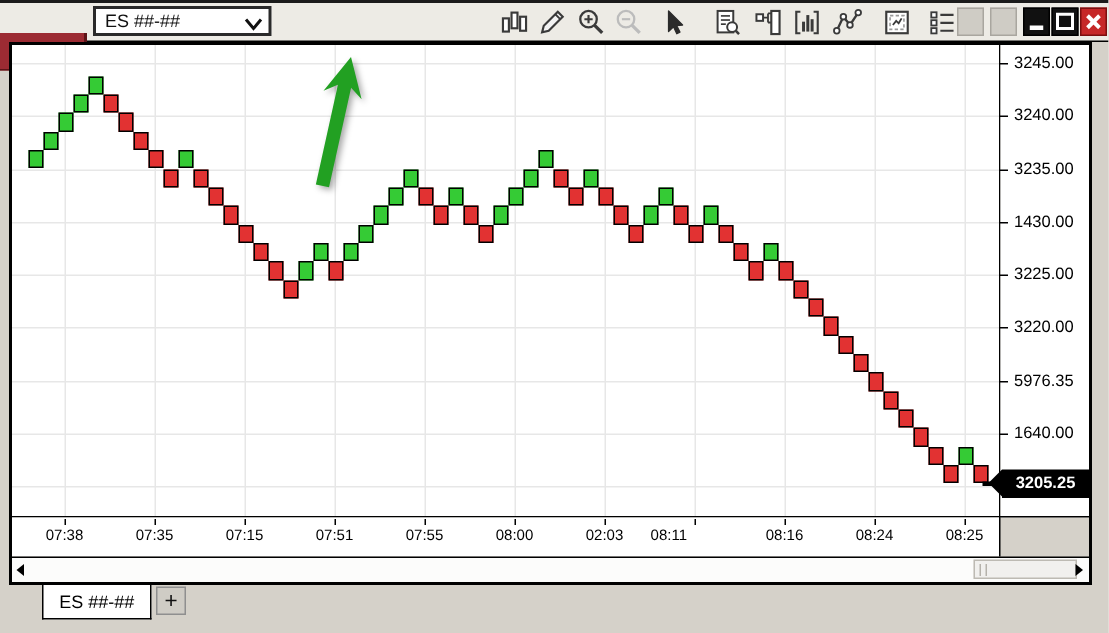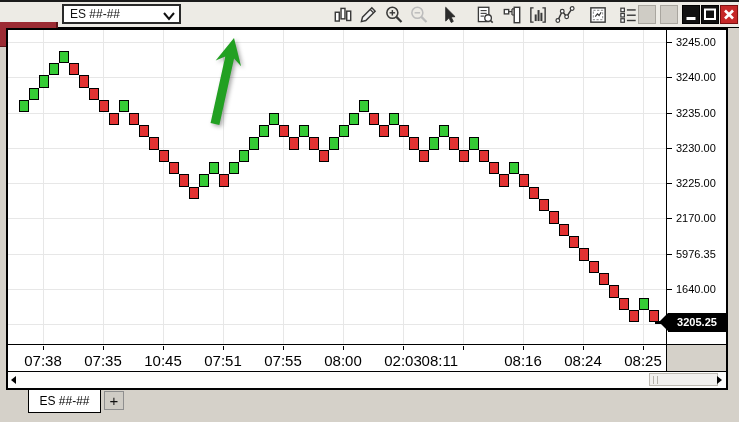--- a/index.html
+++ b/index.html
@@ -38,21 +38,21 @@
   .hgrid{left:0;width:658px;height:1px;}
   .vgrid{top:0;width:1px;height:315px;}
   .brick{position:absolute;width:10px;box-sizing:border-box;border:1px solid #000;}
   #last-dash{position:absolute;height:3px;background:#000;}
   #axis-v-line{position:absolute;left:666px;top:30px;width:1px;height:341px;background:#000;}
   #price-axis{position:absolute;left:667px;top:30px;width:59px;height:315px;background:#fff;}
   .ptick{position:absolute;left:666px;width:6px;height:1px;background:#000;}
   .plabel{position:absolute;left:676px;font-size:11px;color:#000;}
   #time-axis{position:absolute;left:8px;top:345px;width:658px;height:26px;background:#fff;}
   .ttick{position:absolute;top:346px;width:1px;height:4px;background:#000;}
-  .tlabel{position:absolute;top:352px;width:40px;text-align:center;font-size:15px;color:#000;}
+  .tlabel{position:absolute;top:352px;width:40px;text-align:center;font-size:10px;color:#000;}
   #taxis-sep{position:absolute;left:8px;top:344px;width:718px;height:1px;background:#000;}
   #copyright{position:absolute;left:12px;top:324px;font-size:11px;color:#222;z-index:5;}
 
   
   #price-badge{position:absolute;left:668px;width:58px;height:19px;background:#000;
     color:#fff;font-size:11px;font-weight:600;display:flex;align-items:center;
     justify-content:center;z-index:45;}
   #price-badge-arrow{position:absolute;left:659px;width:0;height:0;z-index:45;
     border-top:9.5px solid transparent;border-bottom:9.5px solid transparent;
     border-right:9px solid #000;}
@@ -323,21 +323,21 @@
     <g transform="translate(54,8) rotate(12.5)">
       <polygon points="0,0 13,26 4.5,20 4.5,88 -4.5,88 -4.5,20 -13,26" fill="#22A022"></polygon>
     </g>
   </svg>
 
 <div class="ttick" style="left: 43px;"></div>
     <div class="tlabel" style="left: 23px;">07:38</div>
     <div class="ttick" style="left: 103px;"></div>
     <div class="tlabel" style="left: 83px;">07:35</div>
     <div class="ttick" style="left: 163px;"></div>
-    <div class="tlabel" style="left: 143px;">10:45</div>
+    <div class="tlabel" style="left: 143px;">07:15</div>
     <div class="ttick" style="left: 223px;"></div>
     <div class="tlabel" style="left: 203px;">07:51</div>
     <div class="ttick" style="left: 283px;"></div>
     <div class="tlabel" style="left: 263px;">07:55</div>
     <div class="ttick" style="left: 343px;"></div>
     <div class="tlabel" style="left: 323px;">08:00</div>
     <div class="ttick" style="left: 403px;"></div>
     <div class="tlabel" style="left: 383px;">02:03</div>
     <div class="ttick" style="left: 463px;"></div>
     <div class="tlabel" style="left: 418px; text-align: right;">08:11</div>
@@ -347,22 +347,22 @@
     <div class="tlabel" style="left: 563px;">08:24</div>
     <div class="ttick" style="left: 643px;"></div>
     <div class="tlabel" style="left: 623px;">08:25</div>
     <div class="ptick" style="top: 42px;"></div>
     <div class="plabel" style="top: 36px;">3245.00</div>
     <div class="ptick" style="top: 77.25px;"></div>
     <div class="plabel" style="top: 71.25px;">3240.00</div>
     <div class="ptick" style="top: 112.5px;"></div>
     <div class="plabel" style="top: 106.5px;">3235.00</div>
     <div class="ptick" style="top: 147.75px;"></div>
-    <div class="plabel" style="top: 141.75px;">3230.00</div>
+    <div class="plabel" style="top: 141.75px;">1430.00</div>
     <div class="ptick" style="top: 183px;"></div>
     <div class="plabel" style="top: 177px;">3225.00</div>
     <div class="ptick" style="top: 218.25px;"></div>
-    <div class="plabel" style="top: 212.25px;">2170.00</div>
+    <div class="plabel" style="top: 212.25px;">3220.00</div>
     <div class="ptick" style="top: 253.5px;"></div>
     <div class="plabel" style="top: 247.5px;">5976.35</div>
     <div class="ptick" style="top: 288.75px;"></div>
     <div class="plabel" style="top: 282.75px;">1640.00</div>
   </div>
 
 </body></html>

